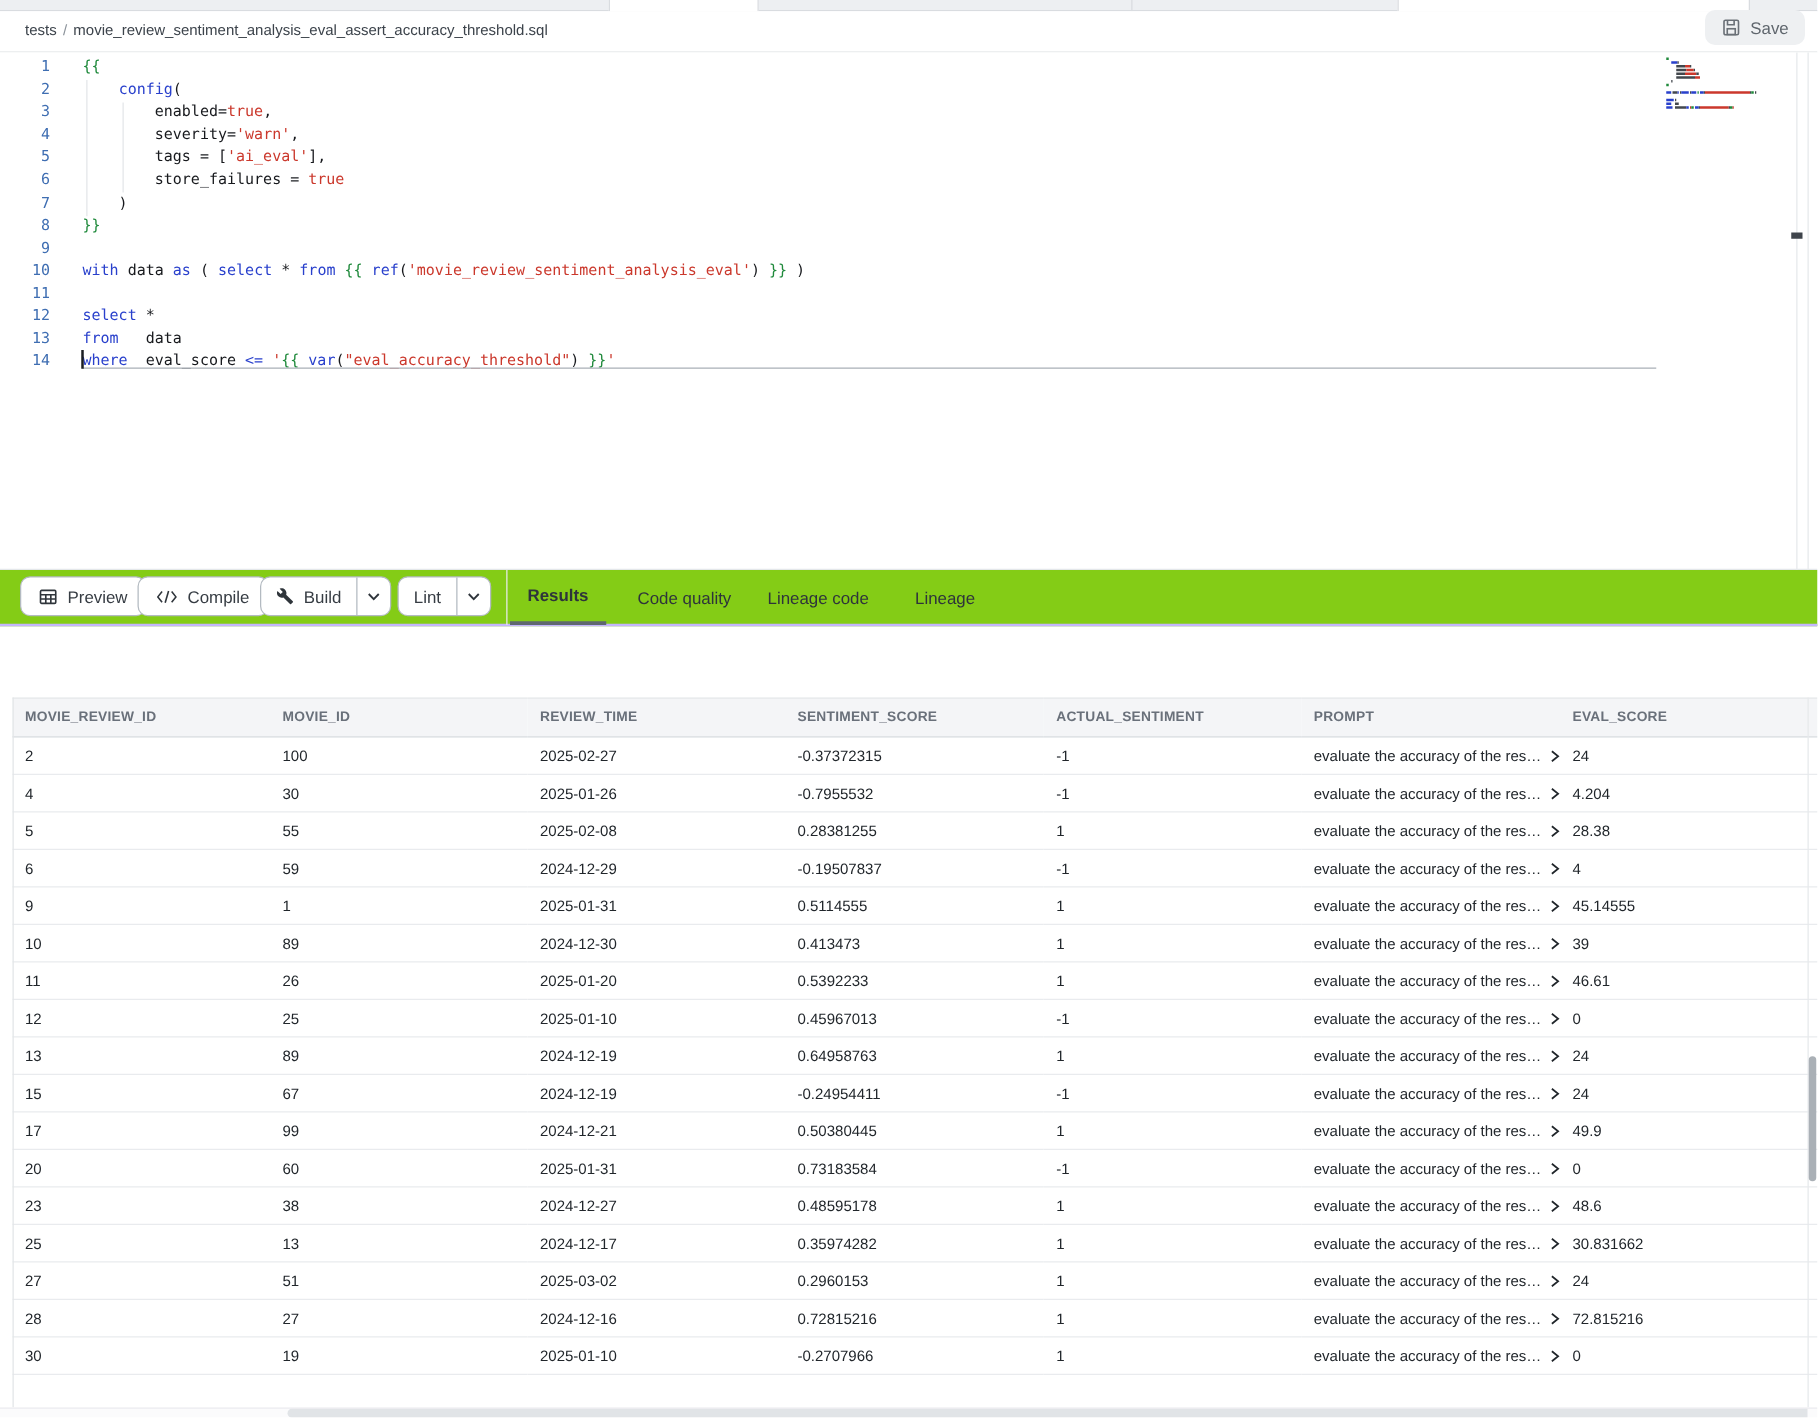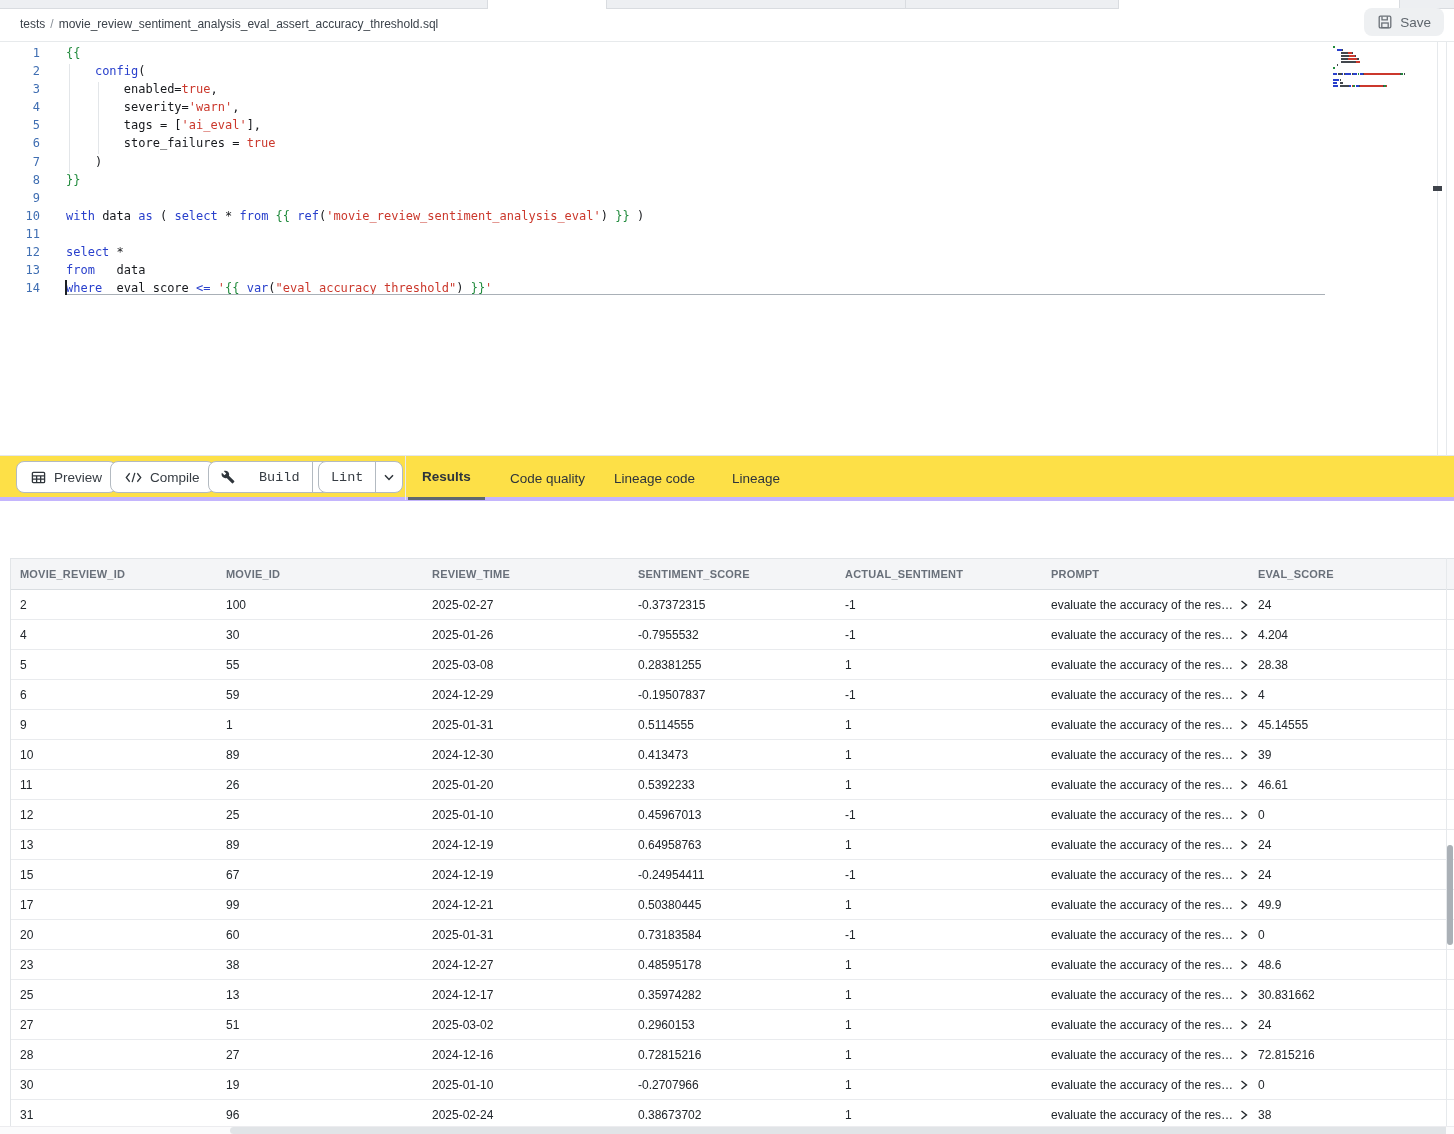--- a/index.html
+++ b/index.html
@@ -35,25 +35,25 @@
   #minimap { position:absolute; left:1333px; top:4px; width:110px; }
   .mm-line { height:2px; margin-bottom:1px; white-space:nowrap; }
   .mm-sp, .mmseg { display:inline-block; height:2px; vertical-align:top; }
   .mm-p { background:#42474d; } .mm-k { background:var(--kw); } .mm-o { background:var(--kw); }
   .mm-s { background:var(--str); } .mm-v { background:var(--str); } .mm-b { background:var(--brace); }
   #ruler-line1 { position:absolute; left:1437px; top:0; width:1px; height:414px; background:#e6e9ec; }
   #ruler-line2 { position:absolute; left:1446px; top:0; width:1px; height:414px; background:#e6e9ec; }
   #scroll-marker { position:absolute; left:1433px; top:144px; width:9px; height:5px; background:#3f444b; }
 
   
-  #actionbar { top:456px; left:0; width:1454px; height:45px; background:#fde047; border-bottom:4px solid #c4b5fd; }
+  #actionbar { top:456px; left:0; width:1454px; height:45px; background:#84cc16; border-bottom:2px solid #c4b5fd; }
   .btn, .split { position:absolute; top:5px; height:32px; background:#fff; border:1px solid #b3bac1; border-radius:8px;
                  display:flex; align-items:center; font-size:13.5px; color:#363c43; cursor:pointer; }
   .btn { gap:8px; padding:0 14px; }
-  .split .main { display:flex; align-items:center; gap:24px; padding:0 12px; height:100%;font-family:Liberation Mono, monospace; }
+  .split .main { display:flex; align-items:center; gap:8px; padding:0 12px; height:100%; }
   .split .chev { display:flex; align-items:center; justify-content:center; width:27px; height:100%; border-left:1px solid #b3bac1; }
   #divider-v { position:absolute; left:405px; top:0; width:1px; height:44px; background:#e7eaec; }
   .tab { position:absolute; top:0; height:44px; display:flex; align-items:center; padding:0 14px; font-size:13.5px;
          color:#2e343b; cursor:pointer; }
   .tab.active { border-bottom:3px solid #5f676f; font-weight:bold; }
 
   
   #statusbar { top:501px; left:0; width:1454px; height:57px; background:#fff; display:flex; align-items:center; font-size:13.5px; }
   #statusbar .left { display:flex; align-items:center; padding-left:10px; color:#21262b; }
   #statusbar .pipe { color:#c6cbd0; padding:0 8px; }
@@ -266,21 +266,21 @@
                     <path d="M1.5 1 L6.5 5 L1.5 9"></path>
                   </svg>
     </span>
   </span>
 </td>
             <td>4.204</td>
           </tr>
           <tr>
             <td>5</td>
             <td>55</td>
-            <td>2025-03-08</td>
+            <td>2025-02-08</td>
             <td>0.28381255</td>
             <td>1</td>
             <td>
   <span class="pwrap">
     <span class="ptxt">evaluate the accuracy of the res…</span>
     <span>
       <svg width="8" height="10" viewBox="0 0 8 10" fill="none" stroke="#21262b" stroke-width="1.4">
                     <path d="M1.5 1 L6.5 5 L1.5 9"></path>
                   </svg>
     </span>
@@ -532,38 +532,20 @@
   <span class="pwrap">
     <span class="ptxt">evaluate the accuracy of the res…</span>
     <span>
       <svg width="8" height="10" viewBox="0 0 8 10" fill="none" stroke="#21262b" stroke-width="1.4">
                     <path d="M1.5 1 L6.5 5 L1.5 9"></path>
                   </svg>
     </span>
   </span>
 </td>
             <td>0</td>
-          </tr>
-          <tr>
-            <td>31</td>
-            <td>96</td>
-            <td>2025-02-24</td>
-            <td>0.38673702</td>
-            <td>1</td>
-            <td>
-  <span class="pwrap">
-    <span class="ptxt">evaluate the accuracy of the res…</span>
-    <span>
-      <svg width="8" height="10" viewBox="0 0 8 10" fill="none" stroke="#21262b" stroke-width="1.4">
-                    <path d="M1.5 1 L6.5 5 L1.5 9"></path>
-                  </svg>
-    </span>
-  </span>
-</td>
-            <td>38</td>
           </tr>
         </tbody>
     </table>
     <div id="table-left-border"></div>
     <div id="vscroll-gutter"></div>
     <div id="vscroll"></div>
     <div id="hscroll-track"></div>
     <div id="hscroll-thumb"></div>
   </div>
 

